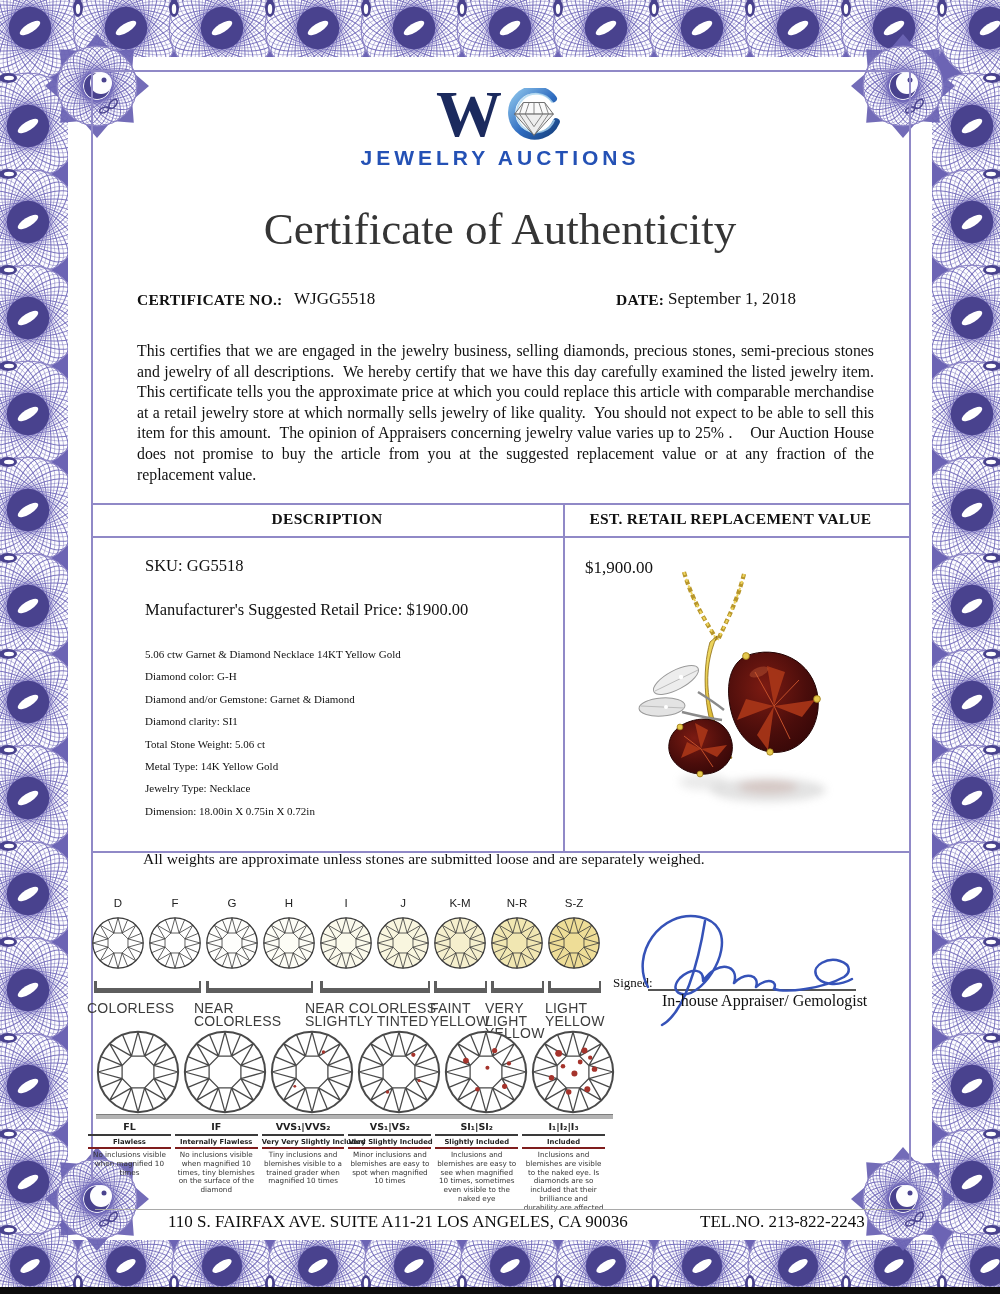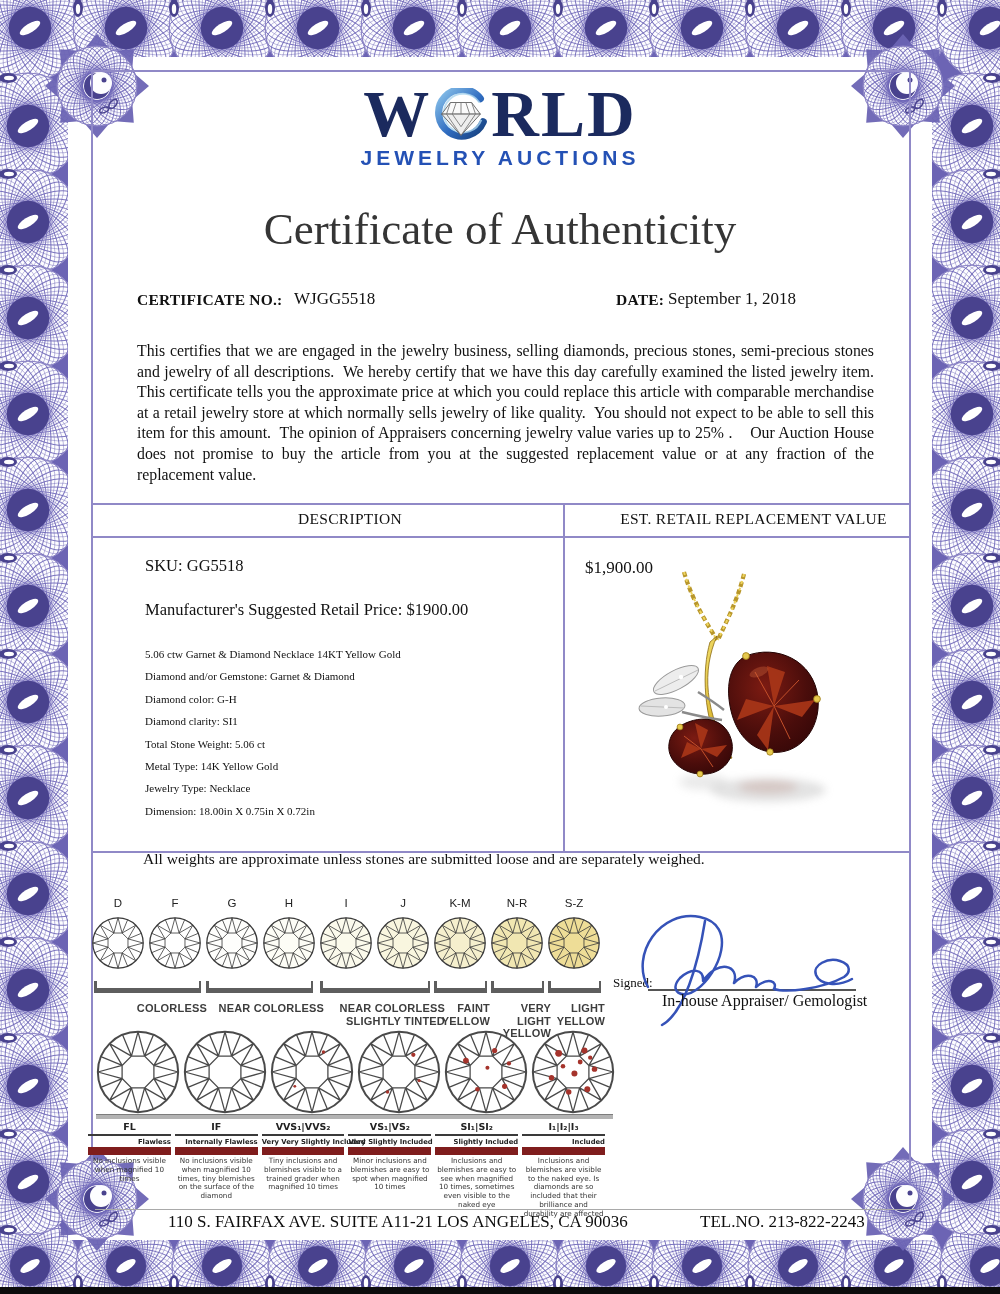--- a/index.html
+++ b/index.html
@@ -13,40 +13,40 @@
   .logo-word{display:flex;justify-content:center;align-items:flex-end;color:#1b2a5e;
              font-weight:bold;font-size:66px;line-height:60px;letter-spacing:2px;}
   .logo-word svg{margin:0 1px -2px 1px;}
   .logo-sub{margin-top:2px;color:#2451b5;font-family:Liberation Sans, sans-serif;font-weight:bold;
             font-size:21px;letter-spacing:4px;}
   #title{left:0;right:0;top:203px;text-align:center;font-size:45px;color:#353535;}
   .lbl{font-weight:bold;font-size:15.5px;letter-spacing:.2px;}
   .val{font-size:17px;}
   #paragraph{left:137px;top:341px;width:737px;font-size:15.8px;line-height:20.6px;
              text-align:justify;white-space:pre-wrap;}
-  .th{position:absolute;top:510px;font-weight:normal;font-size:15.5px;text-align:center;letter-spacing:.3px;margin-left:23px;}
+  .th{position:absolute;top:510px;font-weight:bold;font-size:15.5px;text-align:center;letter-spacing:.3px;}
   .cell{position:absolute;font-size:16.5px;}
   #details{left:145px;top:643px;width:430px;font-size:11px;line-height:22.4px;}
   #weights{left:143px;top:850px;font-size:15.5px;}
   #color-letters{left:91px;top:897px;display:flex;gap:3px;}
   #color-letters span{width:54px;text-align:center;font-family:"Liberation Sans",sans-serif;
                       font-size:11.5px;color:#222;}
   #color-dias{left:91px;top:916px;display:flex;gap:3px;}
   .bracket{position:absolute;height:5px;background:#5e5e5e;top:988px;}
   .bracket::before,.bracket::after{content:"";position:absolute;width:2.5px;height:7px;background:#5e5e5e;top:-7px;}
   .bracket::before{left:0}.bracket::after{right:0}
-  .cgrp{position:absolute;top:1002px;text-align:right;font-family:"Liberation Sans",sans-serif;
-        font-size:11px;line-height:12.5px;color:#3d3d3d;letter-spacing:.2px;font-weight:bold;}
+  .cgrp{position:absolute;top:1002px;text-align:left;font-family:"Liberation Sans",sans-serif;
+        font-size:14px;line-height:12.5px;color:#3d3d3d;letter-spacing:.2px;}
   #clar-dias{left:95px;top:1029px;display:flex;gap:1px;}
   #clar-bar{left:96px;top:1114px;width:517px;height:4px;background:#b3b3b3;border-top:1px solid #7d7d7d;}
   #clar-cols{left:88px;top:1121px;width:517px;display:flex;gap:4px;
              font-family:"DejaVu Sans",sans-serif;text-align:center;}
   #clar-cols .col{flex:1;min-width:0;}
   .cgrade{font-size:9.5px;font-weight:bold;color:#222;border-bottom:2px solid #3a3a3a;padding-bottom:2px;}
-  .cname{font-size:6.8px;font-weight:bold;color:#222;padding:1.5px 0;border-bottom:8px solid #7f1d1d;white-space:nowrap;text-align:right;}
+  .cname{font-size:6.8px;font-weight:bold;color:#222;padding:1.5px 0;border-bottom:2px solid #7f1d1d;white-space:nowrap;}
   .cdesc{font-size:7.2px;line-height:8.8px;color:#333;padding-top:2px;}
   #foot-line{left:95px;top:1209px;width:820px;height:1px;background:#a9a9a9;}
   .footer-text{position:absolute;top:1212px;font-size:17px;color:#0d0d0d;}
   #black-bar{left:0;top:1287px;width:1000px;height:7px;background:#0c0c0c;}
   #signed-lbl{left:613px;top:975px;font-size:13px;}
   #sig-line{left:648px;top:989px;width:208px;height:1.5px;background:#555;}
   #sig-role{left:662px;top:992px;font-size:16px;}
 </style>
 </head>
 <body>
@@ -1846,43 +1846,42 @@
           </linearGradient>
         </defs>
         <path d="M50 11 A 24 24 0 1 0 53 35" stroke="url(#og)" stroke-width="7.5" fill="none" stroke-linecap="round"></path>
         <path d="M49 15 A 20 20 0 1 0 51 33" stroke="#aad4ee" stroke-width="2" fill="none" opacity="0.8"></path>
         <g stroke="#5a5a5a" stroke-width="0.9" fill="#ffffff">
           <polygon points="19,15 41,15 50,27 10,27" fill="#fafafa"></polygon>
           <polygon points="10,27 50,27 30,49" fill="#eeeeee"></polygon>
           <path d="M19,15 L15,27 M25,15 L21,27 M30,15 L30,27 M35,15 L39,27 M41,15 L45,27 M15,27 L30,49 M45,27 L30,49 M21,27 L30,40 M39,27 L30,40" fill="none" stroke="#777"></path>
         </g>
       </svg>
-      <span>RLD</span>
     </div>
     <div class="logo-sub">JEWELRY AUCTIONS</div>
   </div>
 
   <div class="abs" id="title">Certificate of Authenticity</div>
 
   <span class="abs lbl" style="left:137px;top:291px">CERTIFICATE NO.:</span>
   <span class="abs val" style="left:294px;top:289px">WJGG5518</span>
   <span class="abs lbl" style="left:616px;top:291px">DATE:</span>
   <span class="abs val" style="left:668px;top:289px">September 1, 2018</span>
 
   <div class="abs" id="paragraph">This certifies that we are engaged in the jewelry business, selling diamonds, precious stones, semi-precious stones and jewelry of all descriptions.  We hereby certify that we have this day carefully examined the listed jewelry item.  This certificate tells you the approximate price at which you could replace this article with comparable merchandise at a retail jewelry store at which normally sells jewelry of like quality.  You should not expect to be able to sell this item for this amount.  The opinion of Appraisers concerning jewelry value varies up to 25% .    Our Auction House does not promise to buy the article from you at the suggested replacement value or at any fraction of the replacement value.</div>
 
   <div class="th" style="left:91px;width:472px">DESCRIPTION</div>
   <div class="th" style="left:563px;width:335px">EST. RETAIL REPLACEMENT VALUE</div>
 
   <div class="cell" style="left:145px;top:556px">SKU: GG5518</div>
   <div class="cell" style="left:145px;top:600px">Manufacturer's Suggested Retail Price: $1900.00</div>
   <div id="details" class="abs">
     <div>5.06 ctw Garnet &amp; Diamond Necklace 14KT Yellow Gold</div>
+    <div>Diamond color: G-H</div>
     <div>Diamond and/or Gemstone: Garnet &amp; Diamond</div>
-    <div>Diamond color: G-H</div>
     <div>Diamond clarity: SI1</div>
     <div>Total Stone Weight: 5.06 ct</div>
     <div>Metal Type: 14K Yellow Gold</div>
     <div>Jewelry Type: Necklace</div>
     <div>Dimension: 18.00in X 0.75in X 0.72in</div>
   </div>
   <div class="cell" style="left:585px;top:558px;font-size:17px">$1,900.00</div>
 
   <svg class="abs" style="left:618px;top:560px" width="280" height="280" viewBox="0 0 280 280">
     <defs>

